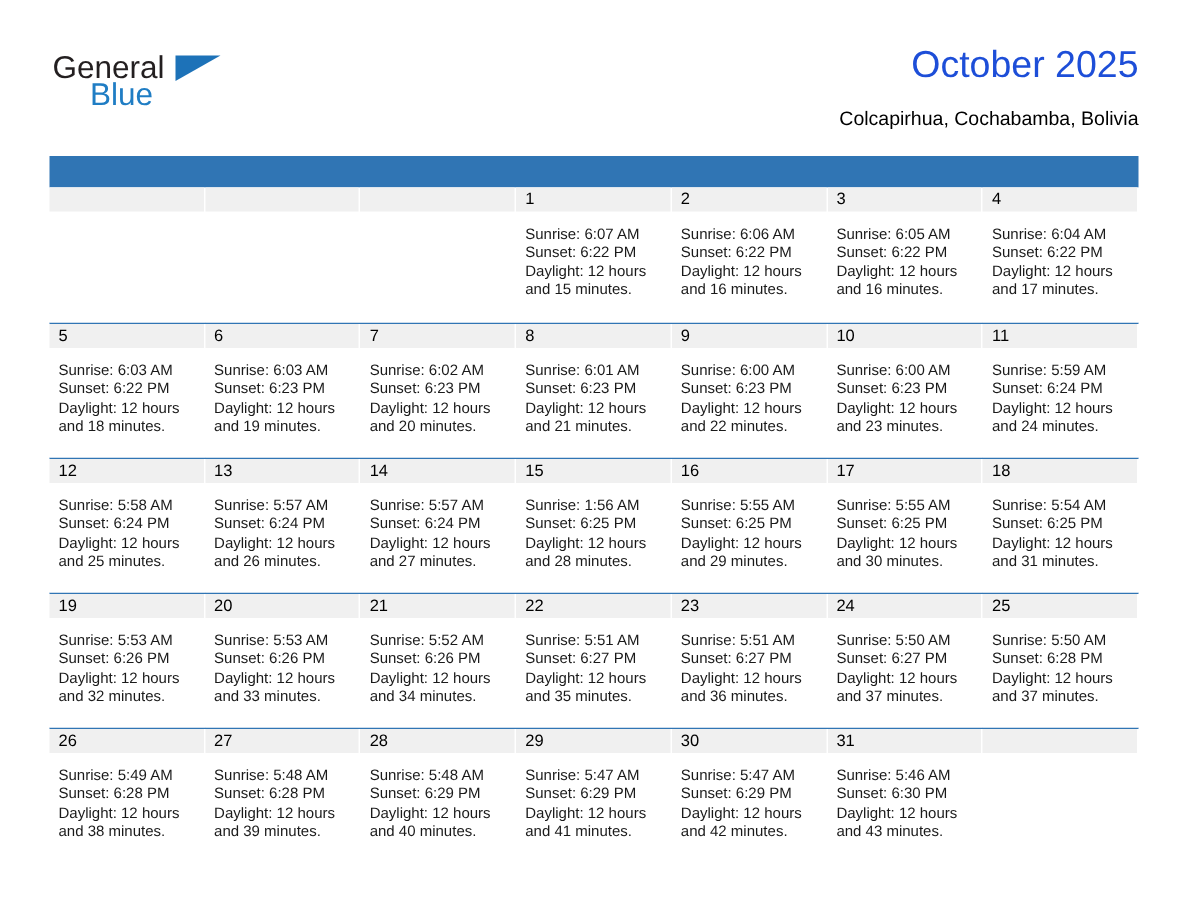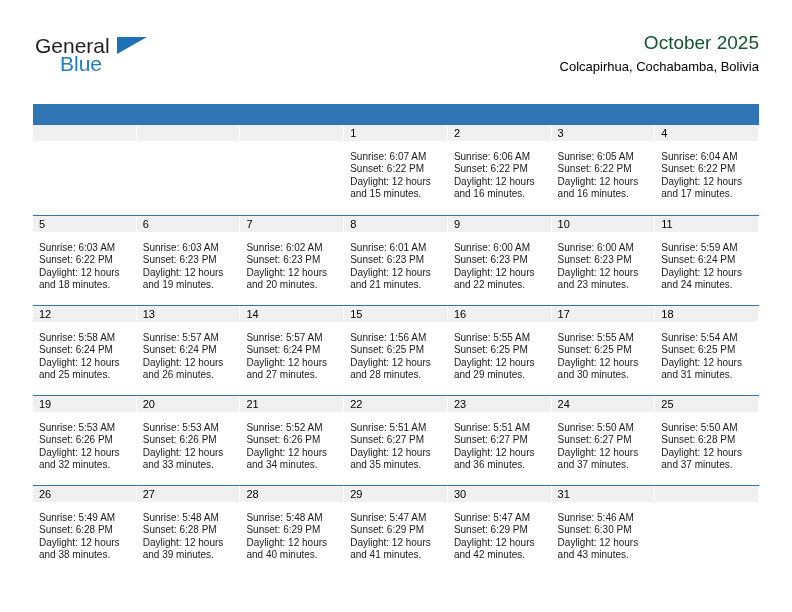--- a/index.html
+++ b/index.html
@@ -63,30 +63,30 @@
     border-bottom: 17px solid transparent;
   }
 
   .title-block {
     position: absolute;
     right: 0;
     top: 0;
     text-align: right;
   }
   .cal-title {
-    font-size: 19px;
-    color: #14532d;
+    font-size: 25px;
+    color: #1d4ed8;
     line-height: 30px;
     white-space: nowrap;
   }
   .cal-sub {
     font-size: 13px;
     color: #000000;
     line-height: 18px;
-    margin-top: 0;
+    margin-top: 12px;
     white-space: nowrap;
   }
 
   
   .calendar {
     position: absolute;
     left: 33px;
     top: 104px;
     width: 726px;
   }

